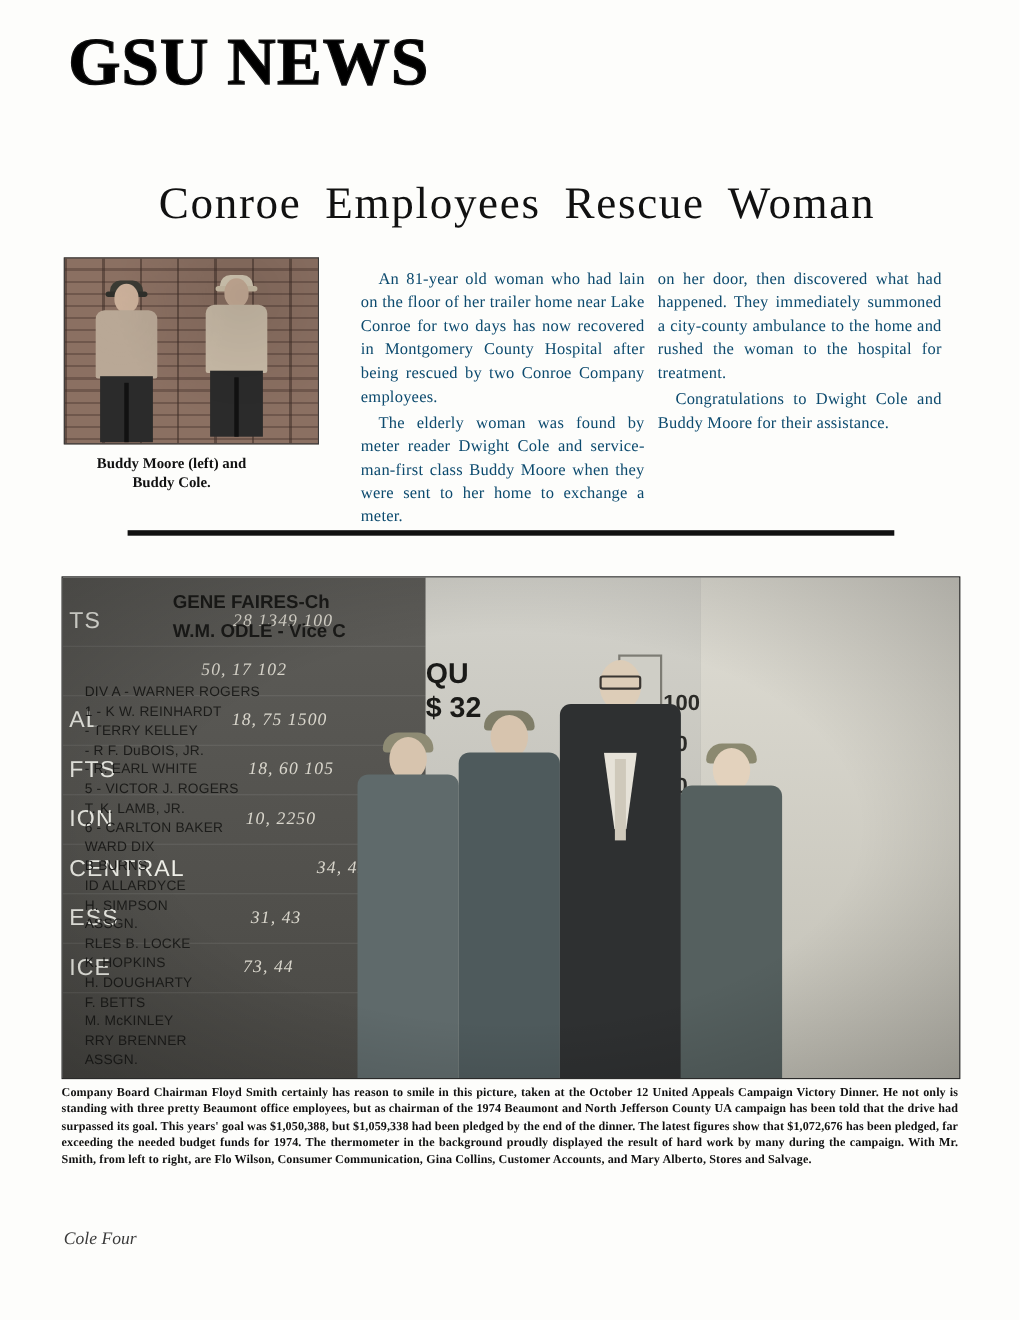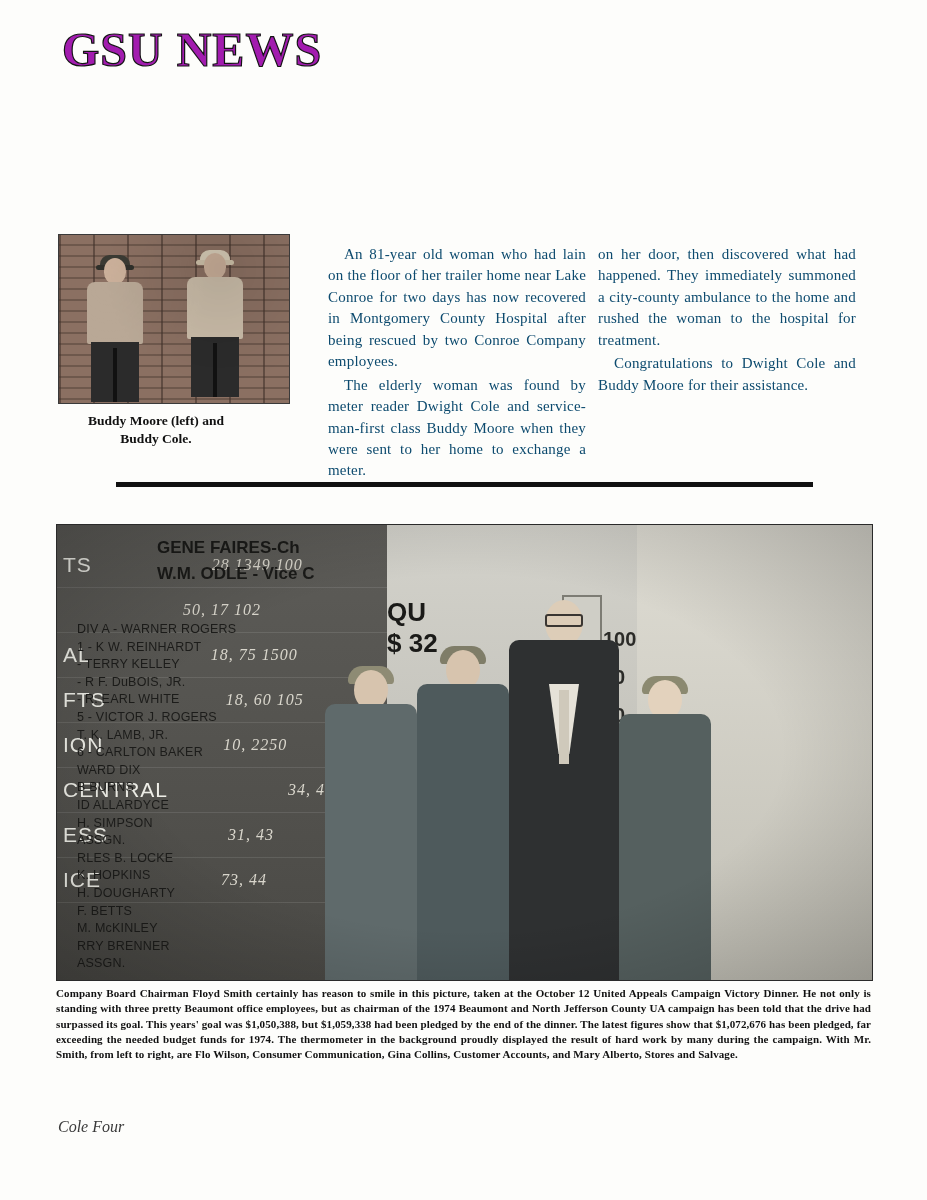--- a/index.html
+++ b/index.html
@@ -24,23 +24,23 @@
     background: #fdfdfb;
   }
 
   
   .masthead {
     position: absolute;
     left: 62px;
     top: 26px;
     font-family: "Liberation Serif", serif;
     font-weight: bold;
-    font-size: 48px;
+    font-size: 61px;
     letter-spacing: 1px;
-    color: #a21caf;
+    color: #000000;
     line-height: 1;
     -webkit-text-stroke: 1.2px #141414;
   }
 
   
   .headline {
     position: absolute;
     left: 90px;
     top: 162px;
     width: 760px;
@@ -373,20 +373,21 @@
     color: #3a3a3a;
   }
 </style>
 </head>
 <body>
 
 <div class="page">
 
   <div class="masthead">GSU NEWS</div>
 
+  <div class="headline">Conroe Employees Rescue Woman</div>
 
   <div class="photo1-wrap">
     <div class="photo1">
       <div class="brickwall"></div>
       <div class="man man1">
         <div class="hat"></div>
         <div class="head"></div>
         <div class="torso"></div>
         <div class="legs"></div>
       </div>

